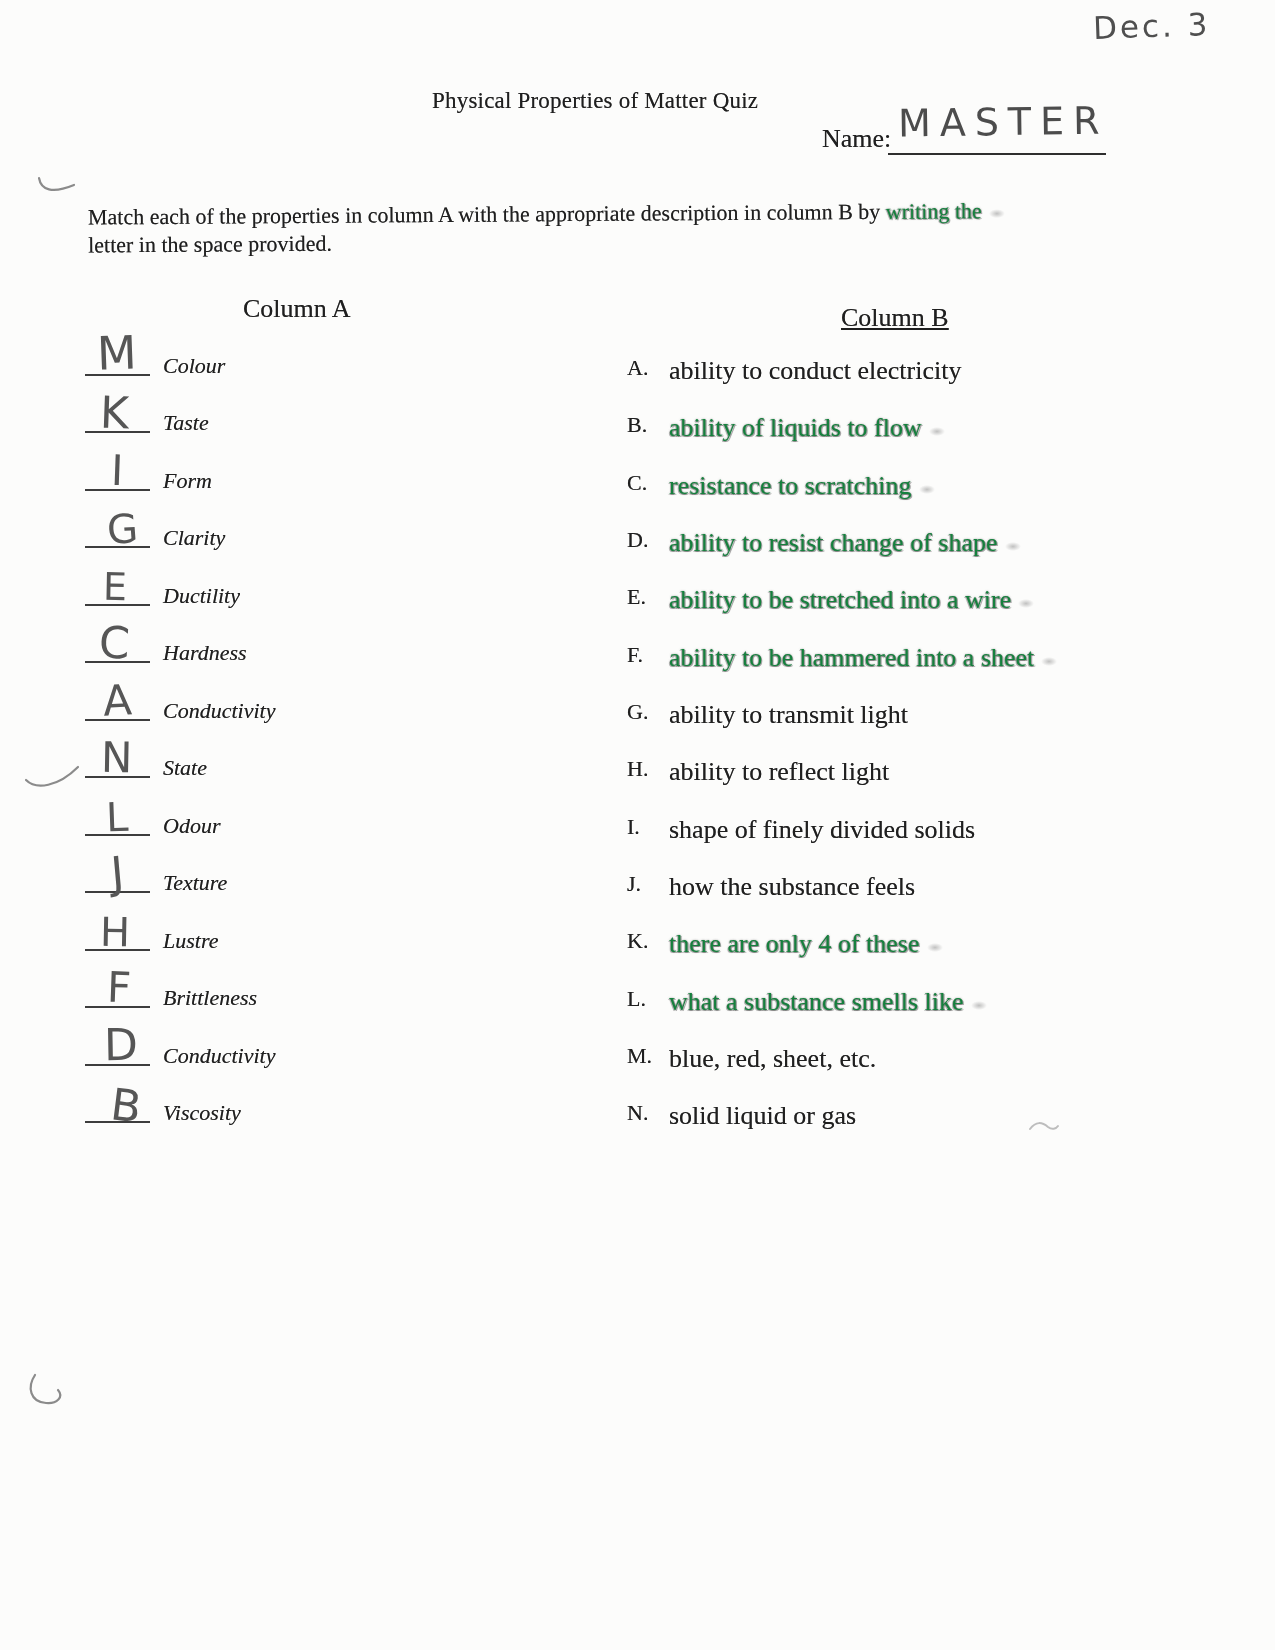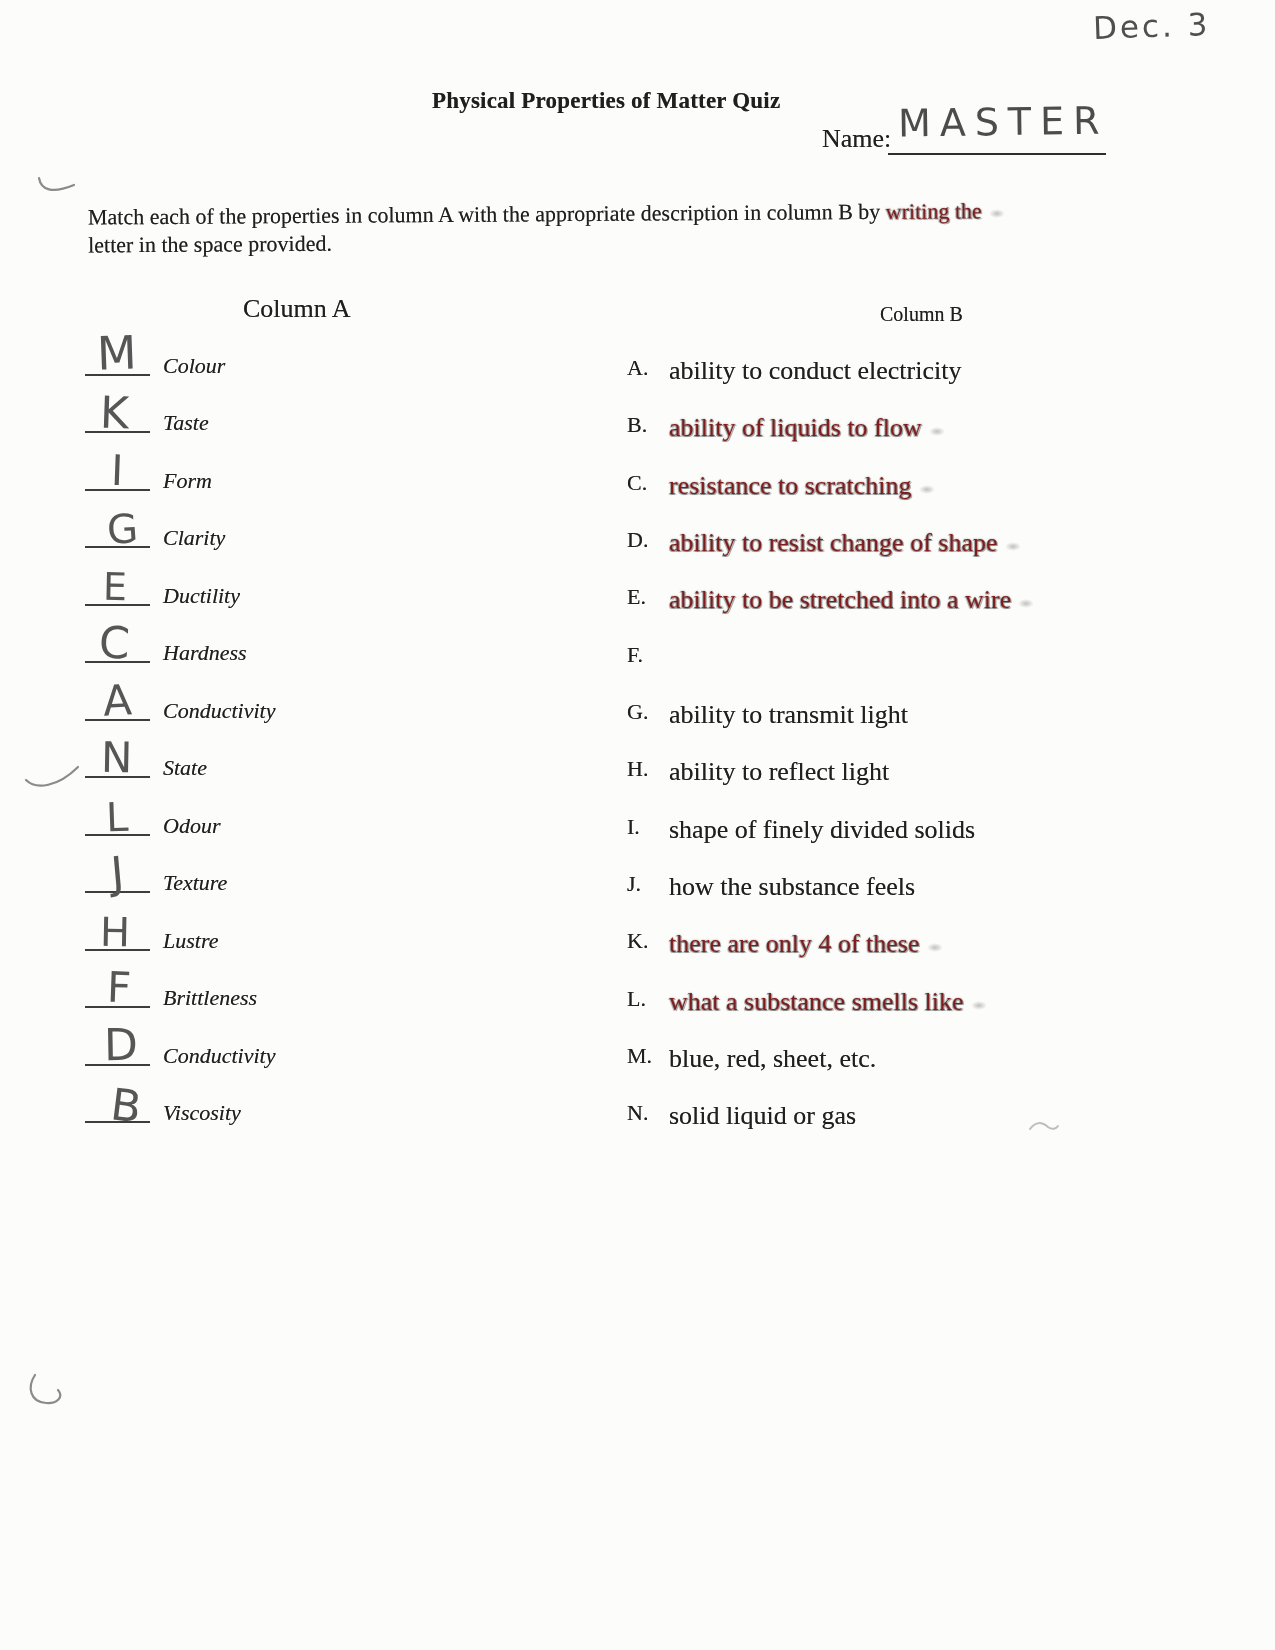--- a/index.html
+++ b/index.html
@@ -27,21 +27,21 @@
   .date-note{
     position:absolute; left:1093px; top:8px;
     font-size:31px; letter-spacing:3px;
     transform:rotate(-2deg);
     color:#4f4f4f;
   }
 
   
   .quiz-title{
     position:absolute; left:432px; top:88px;
-    font-size:23px; font-weight:bold; letter-spacing:0.2px;
+    font-size:23px; font-weight:normal; letter-spacing:0.2px;
   }
 
   
   .name-label{
     position:absolute; left:822px; top:124px;
     font-size:26px;
   }
   .name-line{
     position:absolute; left:888px; top:153px;
     width:218px; height:0;
@@ -61,22 +61,23 @@
     font-size:22px; line-height:27.5px;
     transform:rotate(-0.4deg);
   }
 
   
   .col-a-header{
     position:absolute; left:243px; top:294px;
     font-size:26px;
   }
   .col-b-header{
-    position:absolute; left:880px; top:303px;
-    font-size:20px;
+    position:absolute; left:841px; top:303px;
+    font-size:26px;
+    text-decoration:underline;
   }
 
   
   .col-a{
     position:absolute; left:85px; top:318px;
   }
   .a-row{
     height:57.5px;
     display:flex; align-items:flex-end;
   }
@@ -118,21 +119,21 @@
     height:57.35px;
     display:flex; align-items:flex-start;
   }
   .b-letter{
     width:42px; font-size:22px; line-height:1.2; flex:none;
   }
   .b-text{
     font-size:26px; line-height:1.2;
   }
   .smudged{
-    color:#7f1d1d;
+    color:#15803d;
     text-shadow:
       0 0 2px rgba(110,110,110,0.7),
       1.2px 1px 0 rgba(80,80,80,0.45),
       -1px 0.5px 0 rgba(90,90,90,0.4);
   }
   .smudged::after{
     content:"";
     display:inline-block;
     width:16px; height:9px;
     margin-left:7px;
@@ -262,20 +263,21 @@
   <div class="b-row">
     <div class="b-letter print">D.</div>
     <div class="b-text print smudged">ability to resist change of shape</div>
   </div>
   <div class="b-row">
     <div class="b-letter print">E.</div>
     <div class="b-text print smudged">ability to be stretched into a wire</div>
   </div>
   <div class="b-row">
     <div class="b-letter print">F.</div>
+    <div class="b-text print smudged">ability to be hammered into a sheet</div>
   </div>
   <div class="b-row">
     <div class="b-letter print">G.</div>
     <div class="b-text print">ability to transmit light</div>
   </div>
   <div class="b-row">
     <div class="b-letter print">H.</div>
     <div class="b-text print">ability to reflect light</div>
   </div>
   <div class="b-row">

